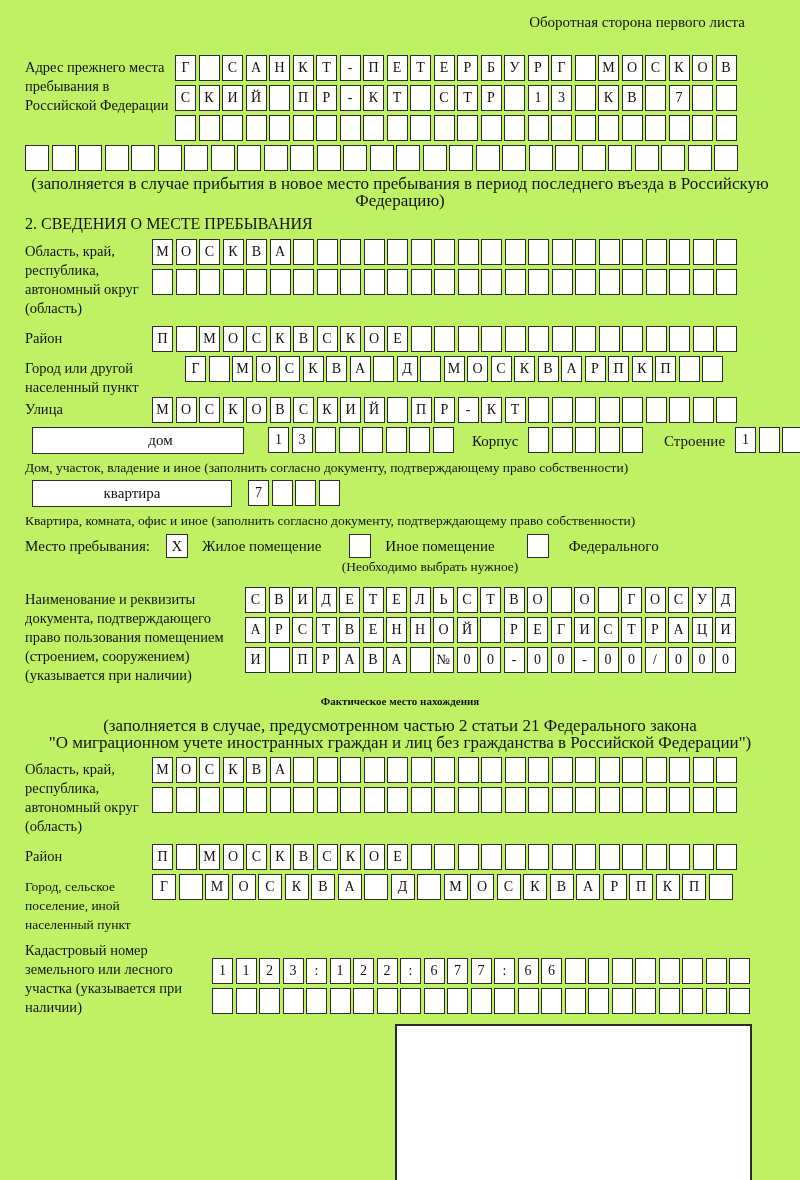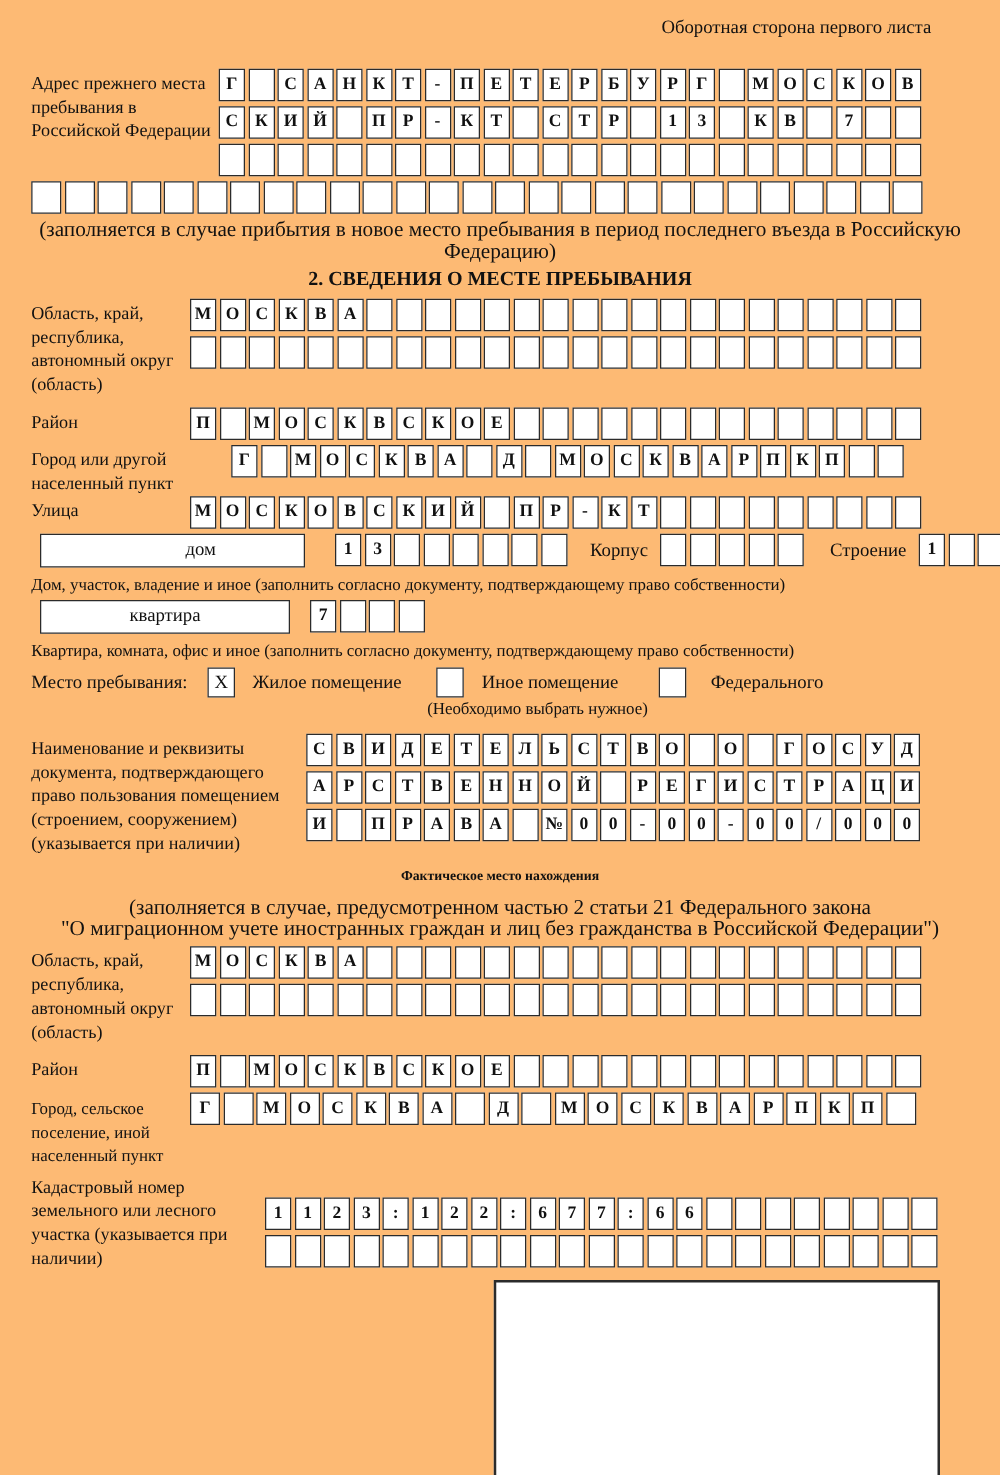--- a/index.html
+++ b/index.html
@@ -1,33 +1,33 @@
 <!DOCTYPE html>
 <html><head>
 <meta charset="utf-8">
 <style>
   * { margin:0; padding:0; box-sizing:content-box; }
   body { background:#ffffff; font-family:"Liberation Serif", serif; color:#111; }
-  .page { width:800px; height:1180px; background:#fdba74; padding:14px 25px 0 25px; box-sizing:border-box; overflow:hidden; position:relative; }
+  .page { width:800px; height:1180px; background:#bef264; padding:14px 25px 0 25px; box-sizing:border-box; overflow:hidden; position:relative; }
 
   .top-title { text-align:right; font-size:15px; padding-right:30px; margin-bottom:24px; }
 
   .frow { display:flex; align-items:flex-start; }
   .flabel { flex-shrink:0; font-size:14.5px; line-height:19px; padding-top:3px; }
   .w150 { width:150px; }
   .w127 { width:127px; }
   .w220 { width:220px; }
   .w187 { width:187px; }
 
-  .cellrow { white-space:nowrap; height:27px; margin-bottom:3px;font-weight:bold; }
+  .cellrow { white-space:nowrap; height:27px; margin-bottom:3px; }
   .cell { display:inline-block; width:19px; height:24px; border:1.6px solid #2b2b2b; margin-right:2.5px; text-align:center; font-size:14px; line-height:24px; vertical-align:top; background:#fff; }
   .row-wide .cell { width:22px; }
 
   .note { font-size:17px; text-align:center; line-height:17px; }
-  .heading { font-size:16px; font-weight:bold; text-align:center; }
+  .heading { font-size:16px; font-weight:normal; text-align:left; }
   .subheading { font-size:11px; font-weight:bold; text-align:center; }
 
   .labelbox { border:1.6px solid #2b2b2b; height:25px; text-align:center; font-size:15px; line-height:25px; display:inline-block; vertical-align:top; background:#fff; }
   .inline-label { font-size:15px; line-height:28px; display:inline-block; vertical-align:top; }
 
   .checkbox { display:inline-block; width:20px; height:22px; border:1.6px solid #2b2b2b; text-align:center; font-size:15px; line-height:22px; vertical-align:top; background:#fff; }
 
   .stamp-box { border:2px solid #2b2b2b; width:353px; height:171px; margin-left:370px; background:#fff; }
 </style>
 </head>

